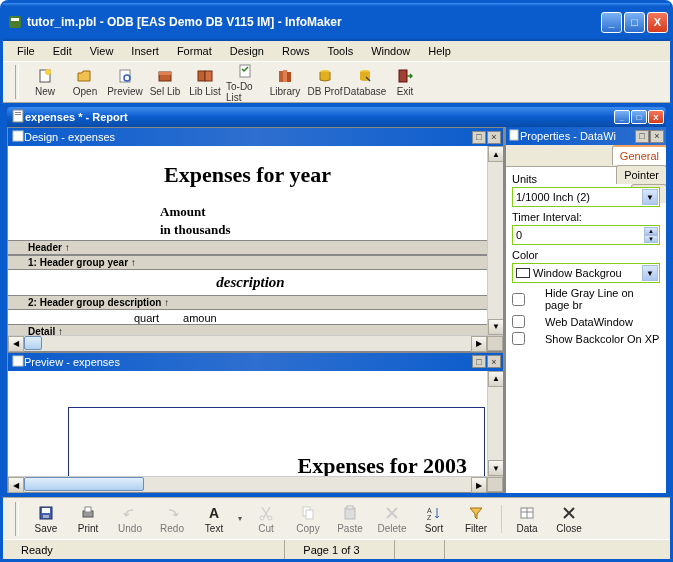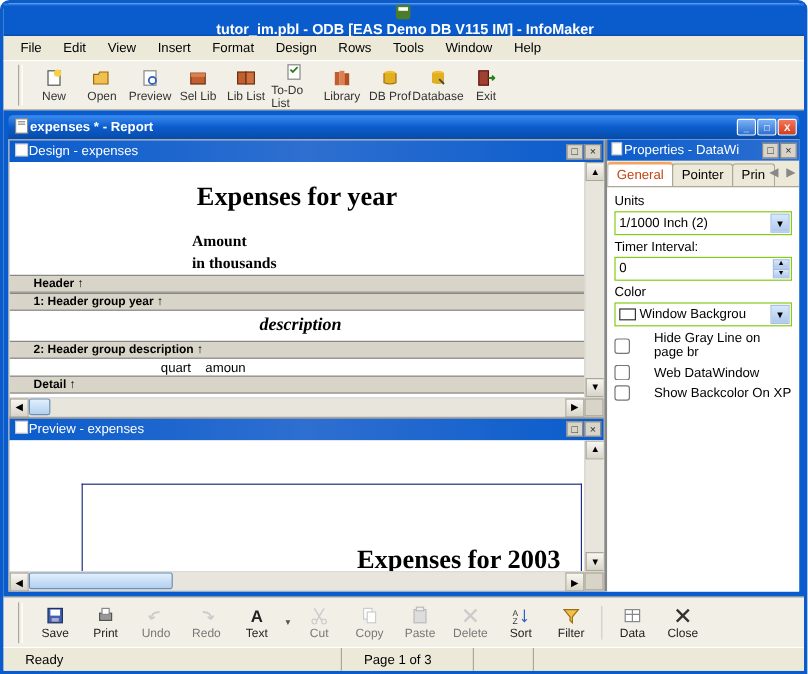--- a/index.html
+++ b/index.html
@@ -14,29 +14,28 @@
 .window {
   width: 673px;
   height: 562px;
   border: 3px solid #0A5CCC;
   border-radius: 8px 8px 0 0;
   display: flex;
   flex-direction: column;
   background: #ECE9D8;
 }
 .titlebar {
-  height: 27px;
+  height: 38px;
   background: linear-gradient(to bottom, #3C8CF0 0%, #0A5CCC 8%, #0A5CCC 92%, #084BA8 100%);
   display: flex;
   align-items: center;
   padding: 0 2px 0 4px;
   color: #fff;
   font-weight: bold;
   font-size: 12px;
-  flex-direction: column;
 }
 .titlebar .icon { width: 16px; height: 16px; margin-right: 4px; display: flex; align-items: center; justify-content: center; }
 .titlebar .title { flex: 1; }
 .win-btns { display: flex; gap: 2px; }
 .win-btn {
   width: 21px; height: 21px;
   background: linear-gradient(to bottom, #79B2F5, #2E6FD0);
   border: 1px solid #fff;
   border-radius: 3px;
   color: #fff;
@@ -202,21 +201,21 @@
   font-size: 15px;
   font-style: italic;
   font-weight: bold;
   padding: 4px 0 4px 6px;
   text-align: center;
 }
 .col-labels {
   display: flex;
   padding: 2px 0 0 126px;
   font-size: 11px;
-  gap: 12px;
+  gap: 24px;
   align-items: center;
 }
 .scrollbar-v {
   width: 16px;
   background: #E8E6DC;
   border-left: 1px solid #ccc;
   display: flex;
   flex-direction: column;
 }
 .scrollbar-h {
@@ -294,20 +293,21 @@
   padding: 0 2px;
 }
 .props-titlebar .title { flex: 1; white-space: nowrap; overflow: hidden; }
 .props-tabs {
   display: flex;
   border-bottom: 1px solid #aca899;
   background: #ECE9D8;
   align-items: flex-end;
   height: 22px;
   position: relative;
+  flex-direction: column;
 }
 .props-tab {
   padding: 3px 7px;
   font-size: 11px;
   border: 1px solid #aca899;
   border-bottom: none;
   background: #ECE9D8;
   border-radius: 3px 3px 0 0;
   margin-right: -1px;
   cursor: pointer;

